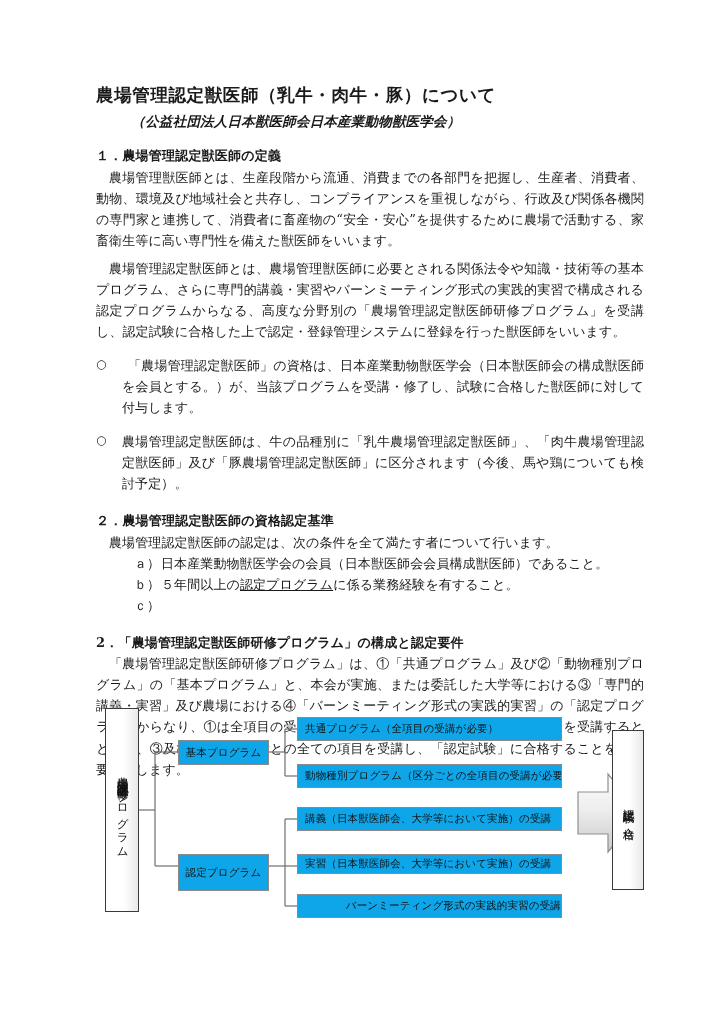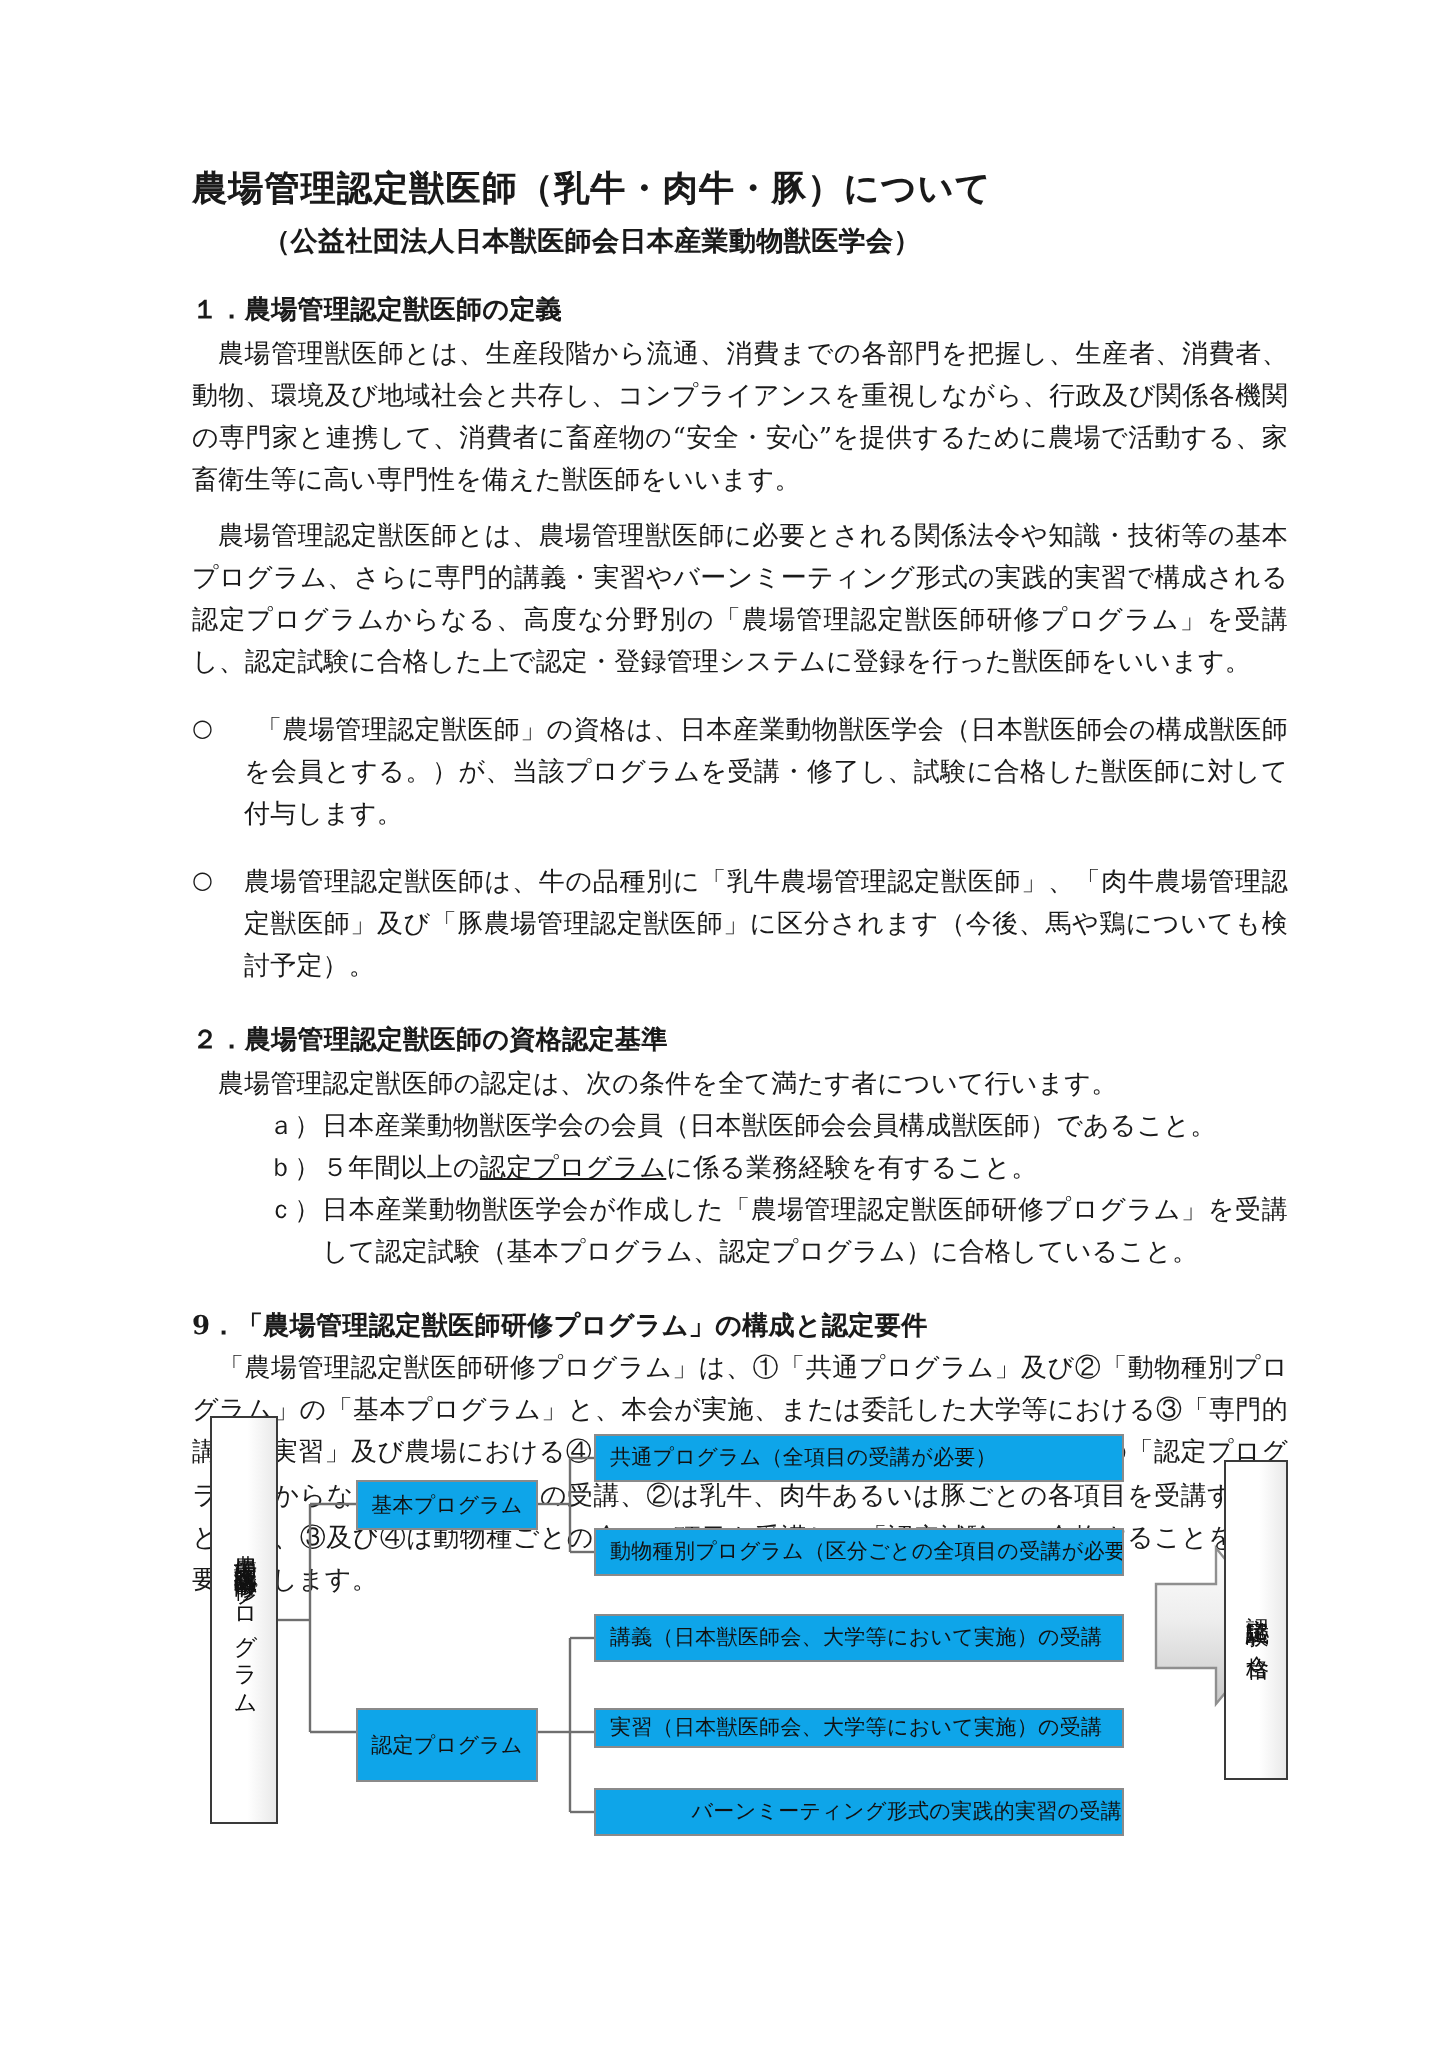--- a/index.html
+++ b/index.html
@@ -33,20 +33,21 @@
     letter-spacing: 0.6px;
     line-height: 1.35;
     margin: 0;
   }
   .doc-subtitle {
     font-size: 13.5px;
     font-weight: bold;
     letter-spacing: 0.2px;
     line-height: 1.45;
     margin: 4px 0 0 0;
+    font-style: italic;
   }
 
   
   .body-area {
     position: absolute;
     left: 96px;
     top: 146px;
     width: 548px;
   }
 
@@ -201,28 +202,27 @@
         <span class="letter-text">日本産業動物獣医学会の会員（日本獣医師会会員構成獣医師）であること。</span>
       </div>
 
       <div class="letter-row">
         <span class="letter-mark">ｂ）</span>
         <span class="letter-text"><span>５年間以上の</span><span class="u">認定プログラム</span><span>に係る業務経験を有すること。</span></span>
       </div>
 
       <div class="letter-row">
         <span class="letter-mark">ｃ）</span>
-        <span class="letter-text">日本産業動物獣医学会が作成した「農場管理認定獣医師研修プログラム」を受講して認定試験（基本プログラム、認定プログラム）に合格していること。</span>
       </div>
     </div>
 
     <div class="gap-l"></div>
 
     <div>
-      <div class="sec-heading">9．「農場管理認定獣医師研修プログラム」の構成と認定要件</div>
+      <div class="sec-heading">2．「農場管理認定獣医師研修プログラム」の構成と認定要件</div>
       <p class="para indent1">「農場管理認定獣医師研修プログラム」は、①「共通プログラム」及び②「動物種別プログラム」の「基本プログラム」と、本会が実施、または委託した大学等における③「専門的講義・実習」及び農場における④「バーンミーティング形式の実践的実習」の「認定プログラム」からなり、①は全項目の受講、②は乳牛、肉牛あるいは豚ごとの各項目を受講するとともに、③及び④は動物種ごとの全ての項目を受講し、「認定試験」に合格することを認定要件とします。</p>
     </div>
 
   </div>
 
   <div class="diagram">
 
     <svg width="724" height="245" style="position:absolute;left:0;top:0;">
 
       <line x1="139" y1="110" x2="155" y2="110" stroke="#6f6f6f" stroke-width="1.2"></line>

